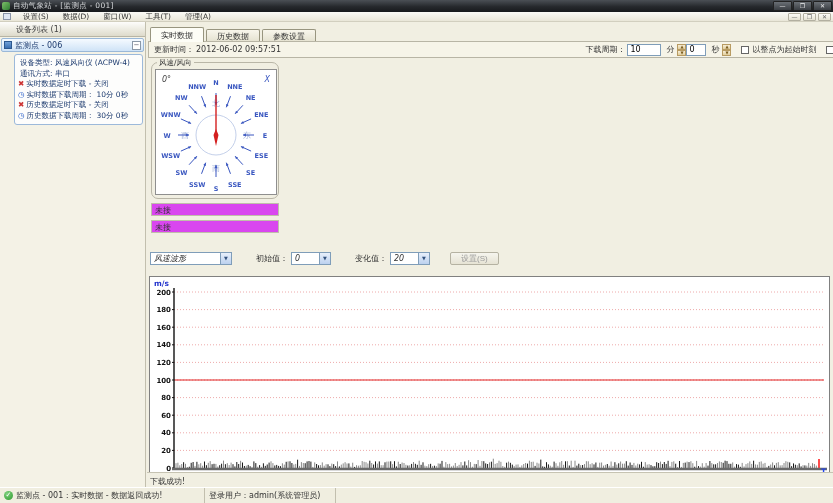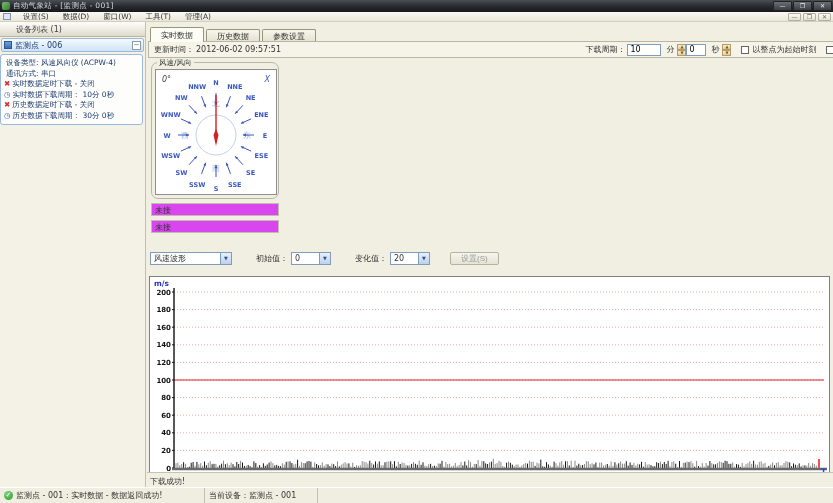--- a/index.html
+++ b/index.html
@@ -30,21 +30,21 @@
   .sidebar { position:absolute; left:0; top:22px; width:146px; height:465px; background:#f4f2e6; border-right:1px solid #c2bfae; }
   .sidebar-header { height:15px; background:linear-gradient(#fdfdfb,#dedbcb); border-bottom:1px solid #b8b5a5;
     font-size:8px; color:#444; padding:2px 0 0 16px; }
   .tree-item { height:14px; margin:1px 1px 0 1px; background:linear-gradient(#f5faff,#cfe3f7);
     border:1px solid #9ab8d8; border-radius:2px; display:flex; align-items:center; font-size:8px; color:#1c3a6e; }
   .tree-icon { width:8px; height:8px; margin:0 3px 0 2px; background:
     linear-gradient(#6fa0d8,#3a6eb0); border:1px solid #2c5890; }
   .tree-label { flex:1; }
   .tree-expander { width:9px; height:9px; border:1px solid #8a98a8; background:#fff; font-size:7px; line-height:7px;
     text-align:center; color:#556; margin-right:2px; }
-  .info-box { margin:2px 2px 0 0; background:#fdfdfc; border:1px solid #9cb9da; border-radius:3px; padding:3px 2px 3px 3px; }
+  .info-box { margin:2px 2px 0 14px; background:#fdfdfc; border:1px solid #9cb9da; border-radius:3px; padding:3px 2px 3px 3px; }
   .info-line { font-size:7.5px; color:#1c3a6e; line-height:10.5px; white-space:nowrap; overflow:hidden; }
   .info-line .x-icon { color:#cc3333; font-weight:bold; margin-right:2px; }
   .info-line .clock-icon { color:#3366cc; margin-right:2px; }
   .info-line .ind { margin-left:2px; }
 
   
   .main { position:absolute; left:147px; top:22px; width:686px; height:465px; background:#f1efe2; }
 
   .tabs { position:absolute; left:3px; top:5px; height:15px; display:flex; align-items:flex-end; }
   .tab { height:13px; padding:0 10px; font-size:8px; color:#333; line-height:13px;
@@ -71,21 +71,21 @@
   .compass-group { position:absolute; left:4px; top:40px; width:128px; height:137px;
     border:1px solid #b9b6a7; border-radius:7px; }
   .compass-group-label { position:absolute; left:5px; top:-5px; background:#f1efe2; padding:0 2px; font-size:7.5px; color:#333; }
   .compass-box { position:absolute; left:3px; top:6px; width:122px; height:126px; background:#fff; border:1px solid #8f8f8f; }
   .readout { position:absolute; left:4px; width:128px; height:13px; background:#d946ef; border:1px solid #c0bdaa;
     font-size:8px; color:#333; padding:1px 0 0 3px; }
   .readout.r1 { top:181px; } .readout.r2 { top:198px; }
 
   
   .chart-controls { position:absolute; left:3px; top:229px; width:680px; height:15px; display:flex; align-items:center; font-size:8px; color:#333; }
-  .fake-select { height:13px; border:1px solid #7f9db9; background:#fff; display:flex; align-items:center; }
+  .fake-select { height:13px; border:1px solid #7f9db9; background:#fff; display:flex; align-items:center;font-style:italic; }
   .fake-select .sel-text { flex:1; padding:0 3px; }
   .fake-select .sel-arrow { width:11px; height:11px; margin:0; background:linear-gradient(#e8f0fb,#bcd1ef);
     border-left:1px solid #7f9db9; color:#33527e; font-size:5px; line-height:11px; text-align:center; }
   .sel-wave { width:82px; }
   .sel-small { width:40px; }
   .cc-lbl { margin:0 3px 0 24px; }
   .set-btn { height:13px; padding:0 10px; margin-left:20px; font-size:8px; color:#9a9a9a;
     background:linear-gradient(#f6f5ee,#e6e3d4); border:1px solid #b5b2a2; border-radius:2px; }
 
   
@@ -644,17 +644,17 @@
   </div>
 
   <div class="msg-strip">下载成功!</div>
 </div>
 
 <div class="statusbar">
   <div class="sb-cell sb-1">
     <span class="ok-icon">✓</span>
     <span>监测点 - 001：实时数据 - 数据返回成功!</span>
   </div>
-  <div class="sb-cell sb-3">
-    <span>当前设备：监测点 - 001</span>
+  <div class="sb-cell sb-2">
+    <span>登录用户：admin(系统管理员)</span>
   </div>
   <div class="sb-fill"></div>
 </div>
 
 </body></html>

